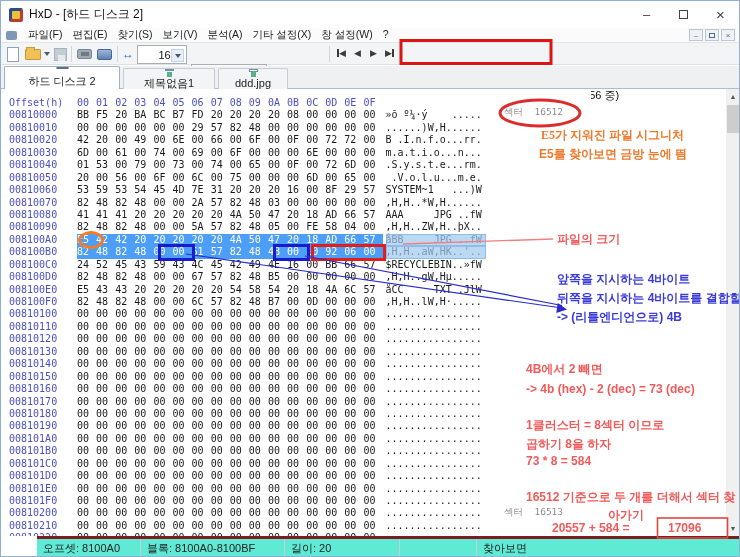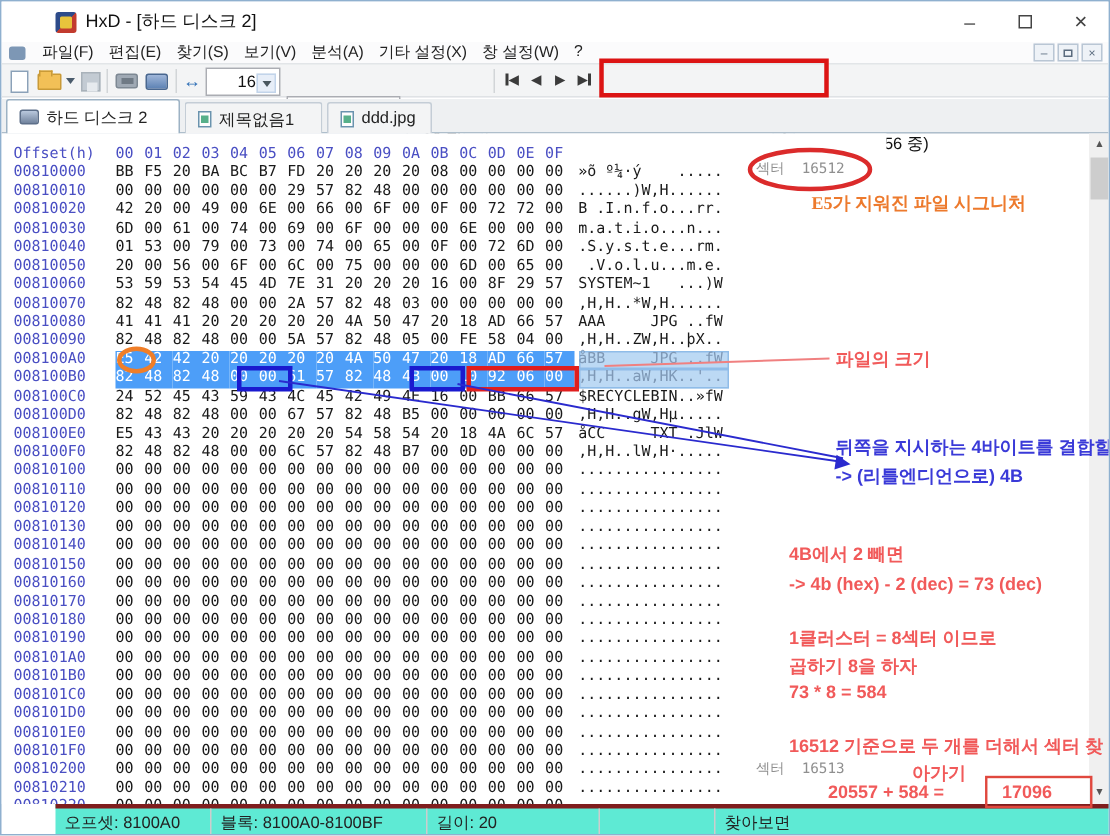--- a/index.html
+++ b/index.html
@@ -1,20 +1,20 @@
 <!DOCTYPE html>
 <html><head>
 <meta charset="utf-8">
 <style>
   html,body{margin:0;padding:0;background:#d8dde2;}
   *{box-sizing:border-box;}
   .window{position:relative;width:740px;height:557px;background:#fff;border:1px solid #8fb0cf;
           font-family:"Liberation Sans",sans-serif;overflow:hidden;}
   
-  .titlebar{position:absolute;left:0;top:0;width:100%;height:27px;background:#ffffff;display:flex;align-items:center;padding-left:28px;}
+  .titlebar{position:absolute;left:0;top:0;width:100%;height:27px;background:#ffffff;display:flex;align-items:center;}
   .appicon{width:14px;height:14px;margin:0 6px 0 8px;border-radius:2px;
            background:linear-gradient(135deg,#2d4b8a 50%,#c23b2e 50%);position:relative;}
   .appicon:after{content:"";position:absolute;left:3px;top:3px;width:8px;height:8px;background:#e8c33c;border-radius:1px;}
   .title-text{font-size:12px;color:#111;}
   .wincontrols{position:absolute;right:0;top:0;height:27px;display:flex;}
   .wbtn{width:37px;height:27px;display:flex;align-items:center;justify-content:center;color:#444;font-size:13px;}
   .wbtn .maxbox{width:9px;height:9px;border:1px solid #444;}
   
   .menubar{position:absolute;left:0;top:27px;width:100%;height:14px;background:#fbfbfc;display:flex;align-items:center;font-size:10.5px;color:#222;}
   .mdi-icon{width:11px;height:9px;margin:0 6px 0 5px;background:#7d97b5;border-radius:2px;border:1px solid #5f7globals690;}
@@ -47,21 +47,21 @@
   .sector-label{padding-left:5px;color:#111;}
   .sector-value{position:absolute;right:20px;color:#111;}
   .spinner{position:absolute;right:2px;top:1px;width:15px;height:17px;display:flex;flex-direction:column;gap:1px;}
   .spinbtn{flex:1;background:#e7eef8;border:1px solid #c2d4ea;display:flex;align-items:center;justify-content:center;}
   .spin-up:after{content:"";width:0;height:0;border-left:3px solid transparent;border-right:3px solid transparent;border-bottom:4px solid #49575f;}
   .spin-dn:after{content:"";width:0;height:0;border-left:3px solid transparent;border-right:3px solid transparent;border-top:4px solid #49575f;}
   .sector-total{position:absolute;left:554px;top:45px;font-size:11px;color:#111;white-space:nowrap;}
   
   .tabbar{position:absolute;left:0;top:65px;width:100%;height:23px;background:#eef0f2;border-bottom:1px solid #aebecb;}
   .tab{position:absolute;top:2px;height:21px;display:flex;align-items:center;font-size:11px;color:#222;padding:0 8px;gap:5px;
-       background:#f3f4f5;border:1px solid #c4cdd6;border-bottom:none;border-radius:2px 2px 0 0;}
+       background:#f3f4f5;border:1px solid #c4cdd6;border-bottom:none;border-radius:2px 2px 0 0;flex-direction:column;}
   .tab.active{background:#fff;top:0;height:23px;border-color:#9db2c4;z-index:2;}
   .t-drive{width:13px;height:10px;background:linear-gradient(#b9c8dd,#72849e);border:1px solid #5d6f89;border-radius:2px;}
   .t-file{width:9px;height:11px;background:#fdfdfd;border:1px solid #6a93ae;position:relative;}
   .t-file:after{content:"";position:absolute;left:1px;top:2px;width:5px;height:5px;background:#57b08a;}
   
   .hexpane{position:absolute;left:0;top:88px;width:590px;height:447px;background:#fff;overflow:hidden;}
   .hexrows{position:absolute;left:0;top:8px;font-family:"DejaVu Sans Mono",monospace;font-size:10px;}
   .hrow{display:flex;height:12.45px;line-height:12.5px;white-space:pre;}
   .offcell{width:76px;padding-left:8px;color:#4a4fc3;}
   .byte{width:19.1px;color:#1a1a1a;}
@@ -267,21 +267,23 @@
     <polygon points="566,308.5 556.7,302.1 555.3,312" fill="#2a2ace"></polygon>
   </svg>
   <div class="overlay">
       <div class="mark-circle" style="left: 77px; top: 229.95px; width: 26px; height: 18px;"></div>
       <div class="mark-box" style="left: 157.4px; top: 243.4px; width: 37.1px; height: 17px;"></div>
       <div class="mark-box" style="left: 272px; top: 243.4px; width: 37.1px; height: 17px;"></div>
       <div class="mark-box red" style="left: 310.2px; top: 243.4px; width: 75.3px; height: 17px;"></div>
     </div>
   <div class="overlay" style="z-index:45;">
       <div class="note n-orange" style="left: 540px; top: 126px; font-family: Liberation Serif, serif;">E5가 지워진 파일 시그니처</div>
+      <div class="note n-orange" style="left: 538px; top: 145px;">E5를 찾아보면 금방 눈에 띔</div>
       <div class="note n-red" style="left: 556px; top: 230px;">파일의 크기</div>
+      <div class="note n-blue" style="left: 556px; top: 270px;">앞쪽을 지시하는 4바이트</div>
       <div class="note n-blue" style="left: 556px; top: 289px;">뒤쪽을 지시하는 4바이트를 결합할 것</div>
       <div class="note n-blue" style="left: 556px; top: 308px;">-&gt; (리틀엔디언으로) 4B</div>
       <div class="note n-red" style="left: 525px; top: 360px;">4B에서 2 빼면</div>
       <div class="note n-red" style="left: 525px; top: 381px;">-&gt; 4b (hex) - 2 (dec) = 73 (dec)</div>
       <div class="note n-red" style="left: 525px; top: 416px;">1클러스터 = 8섹터 이므로</div>
       <div class="note n-red" style="left: 525px; top: 435px;">곱하기 8을 하자</div>
       <div class="note n-red" style="left: 525px; top: 453px;">73 * 8 = 584</div>
       <div class="note n-red" style="left: 525px; top: 488px;">16512 기준으로 두 개를 더해서 섹터 찾</div>
       <div class="note n-red" style="left: 607px; top: 506px;">아가기</div>
       <div class="note n-red" style="left: 551px; top: 520px;">20557 + 584 =</div>

